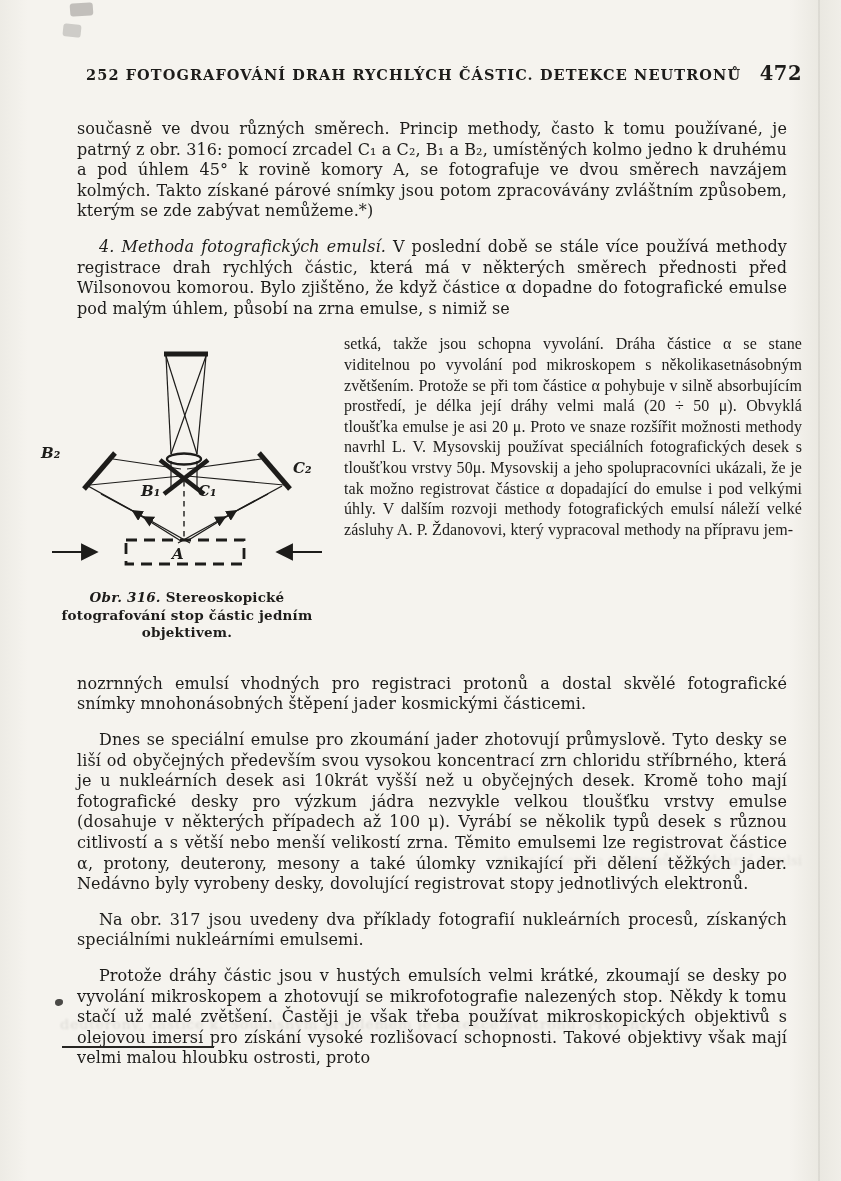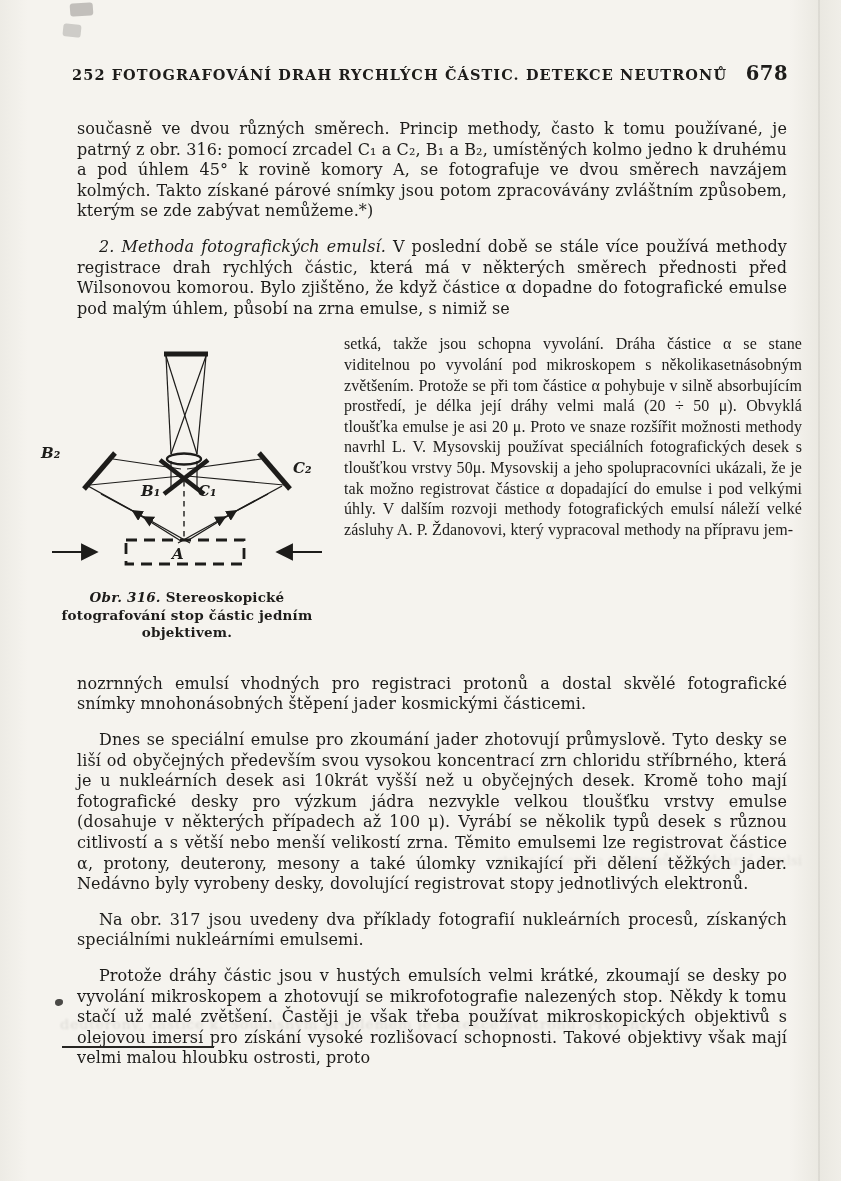--- a/index.html
+++ b/index.html
@@ -9,21 +9,21 @@
     font-family:"DejaVu Serif","Liberation Serif",serif;
     color:#1d1c1a;
   }
   .page{position:absolute;inset:0;}
   .crease{position:absolute;top:0;left:818px;width:2px;height:1181px;background:rgba(70,60,50,.08);}
   .smudge{position:absolute;background:rgba(110,108,104,.38);border-radius:3px;}
   .s1{left:70px;top:3px;width:23px;height:13px;transform:rotate(-4deg);}
   .s2{left:63px;top:24px;width:18px;height:13px;transform:rotate(6deg);opacity:.75;}
   .inkdot{position:absolute;left:55px;top:999px;width:8px;height:7px;background:#2b2a28;border-radius:50% 40% 55% 45%;opacity:.85;}
 
-  header{position:absolute;left:48px;top:62px;width:740px;display:flex;justify-content:space-between;align-items:baseline;text-align:right;}
+  header{position:absolute;left:62px;top:62px;width:740px;display:flex;justify-content:space-between;align-items:baseline;text-align:right;}
   .running-title{font-weight:bold;font-size:14.5px;letter-spacing:1.1px;padding-left:24px;white-space:nowrap;}
   .page-number{font-weight:bold;font-size:19.5px;letter-spacing:.5px;}
 
   main{position:absolute;left:62px;top:104px;width:740px;font-size:16px;line-height:20.6px;letter-spacing:.1px;}
   p{margin:15px;text-align:justify;}
   .indent{text-indent:22px;}
   .lead-italic{font-style:italic;}
 
   .figrow{display:flex;align-items:flex-start;}
   figure{margin:0 0 17px -24px;width:298px;flex:0 0 298px;padding-top:6px;font-weight:bold;}
@@ -45,27 +45,27 @@
 
 <div class="page">
 
   <div class="smudge s1"></div>
   <div class="smudge s2"></div>
   <div class="crease"></div>
   <div class="inkdot"></div>
 
   <header>
     <span class="running-title">252 FOTOGRAFOVÁNÍ DRAH RYCHLÝCH ČÁSTIC. DETEKCE NEUTRONŮ</span>
-    <span class="page-number">678</span>
+    <span class="page-number">472</span>
   </header>
 
   <main>
     <p>současně ve dvou různých směrech. Princip methody, často k tomu používané, je patrný z obr. 316: pomocí zrcadel C₁ a C₂, B₁ a B₂, umístěných kolmo jedno k druhému a pod úhlem 45° k rovině komory A, se fotografuje ve dvou směrech navzájem kolmých. Takto získané párové snímky jsou potom zpracovávány zvláštním způsobem, kterým se zde zabývat nemůžeme.*)</p>
 
-    <p class="indent"><span class="lead-italic">2. Methoda fotografických emulsí.</span><span> V poslední době se stále více používá methody registrace drah rychlých částic, která má v některých směrech přednosti před Wilsonovou komorou. Bylo zjištěno, že když částice α dopadne do fotografické emulse pod malým úhlem, působí na zrna emulse, s nimiž se</span></p>
+    <p class="indent"><span class="lead-italic">4. Methoda fotografických emulsí.</span><span> V poslední době se stále více používá methody registrace drah rychlých částic, která má v některých směrech přednosti před Wilsonovou komorou. Bylo zjištěno, že když částice α dopadne do fotografické emulse pod malým úhlem, působí na zrna emulse, s nimiž se</span></p>
 
     <div class="figrow">
       <figure>
         <svg width="298" height="246" viewBox="0 0 298 246">
           <defs>
             <marker id="arr" viewBox="0 0 10 10" refX="8.5" refY="5" markerWidth="8" markerHeight="8" orient="auto">
               <path d="M0,0 L10,5 L0,10 z" fill="#1d1c1a"></path>
             </marker>
           </defs>
           <g stroke="#1d1c1a" fill="none">

